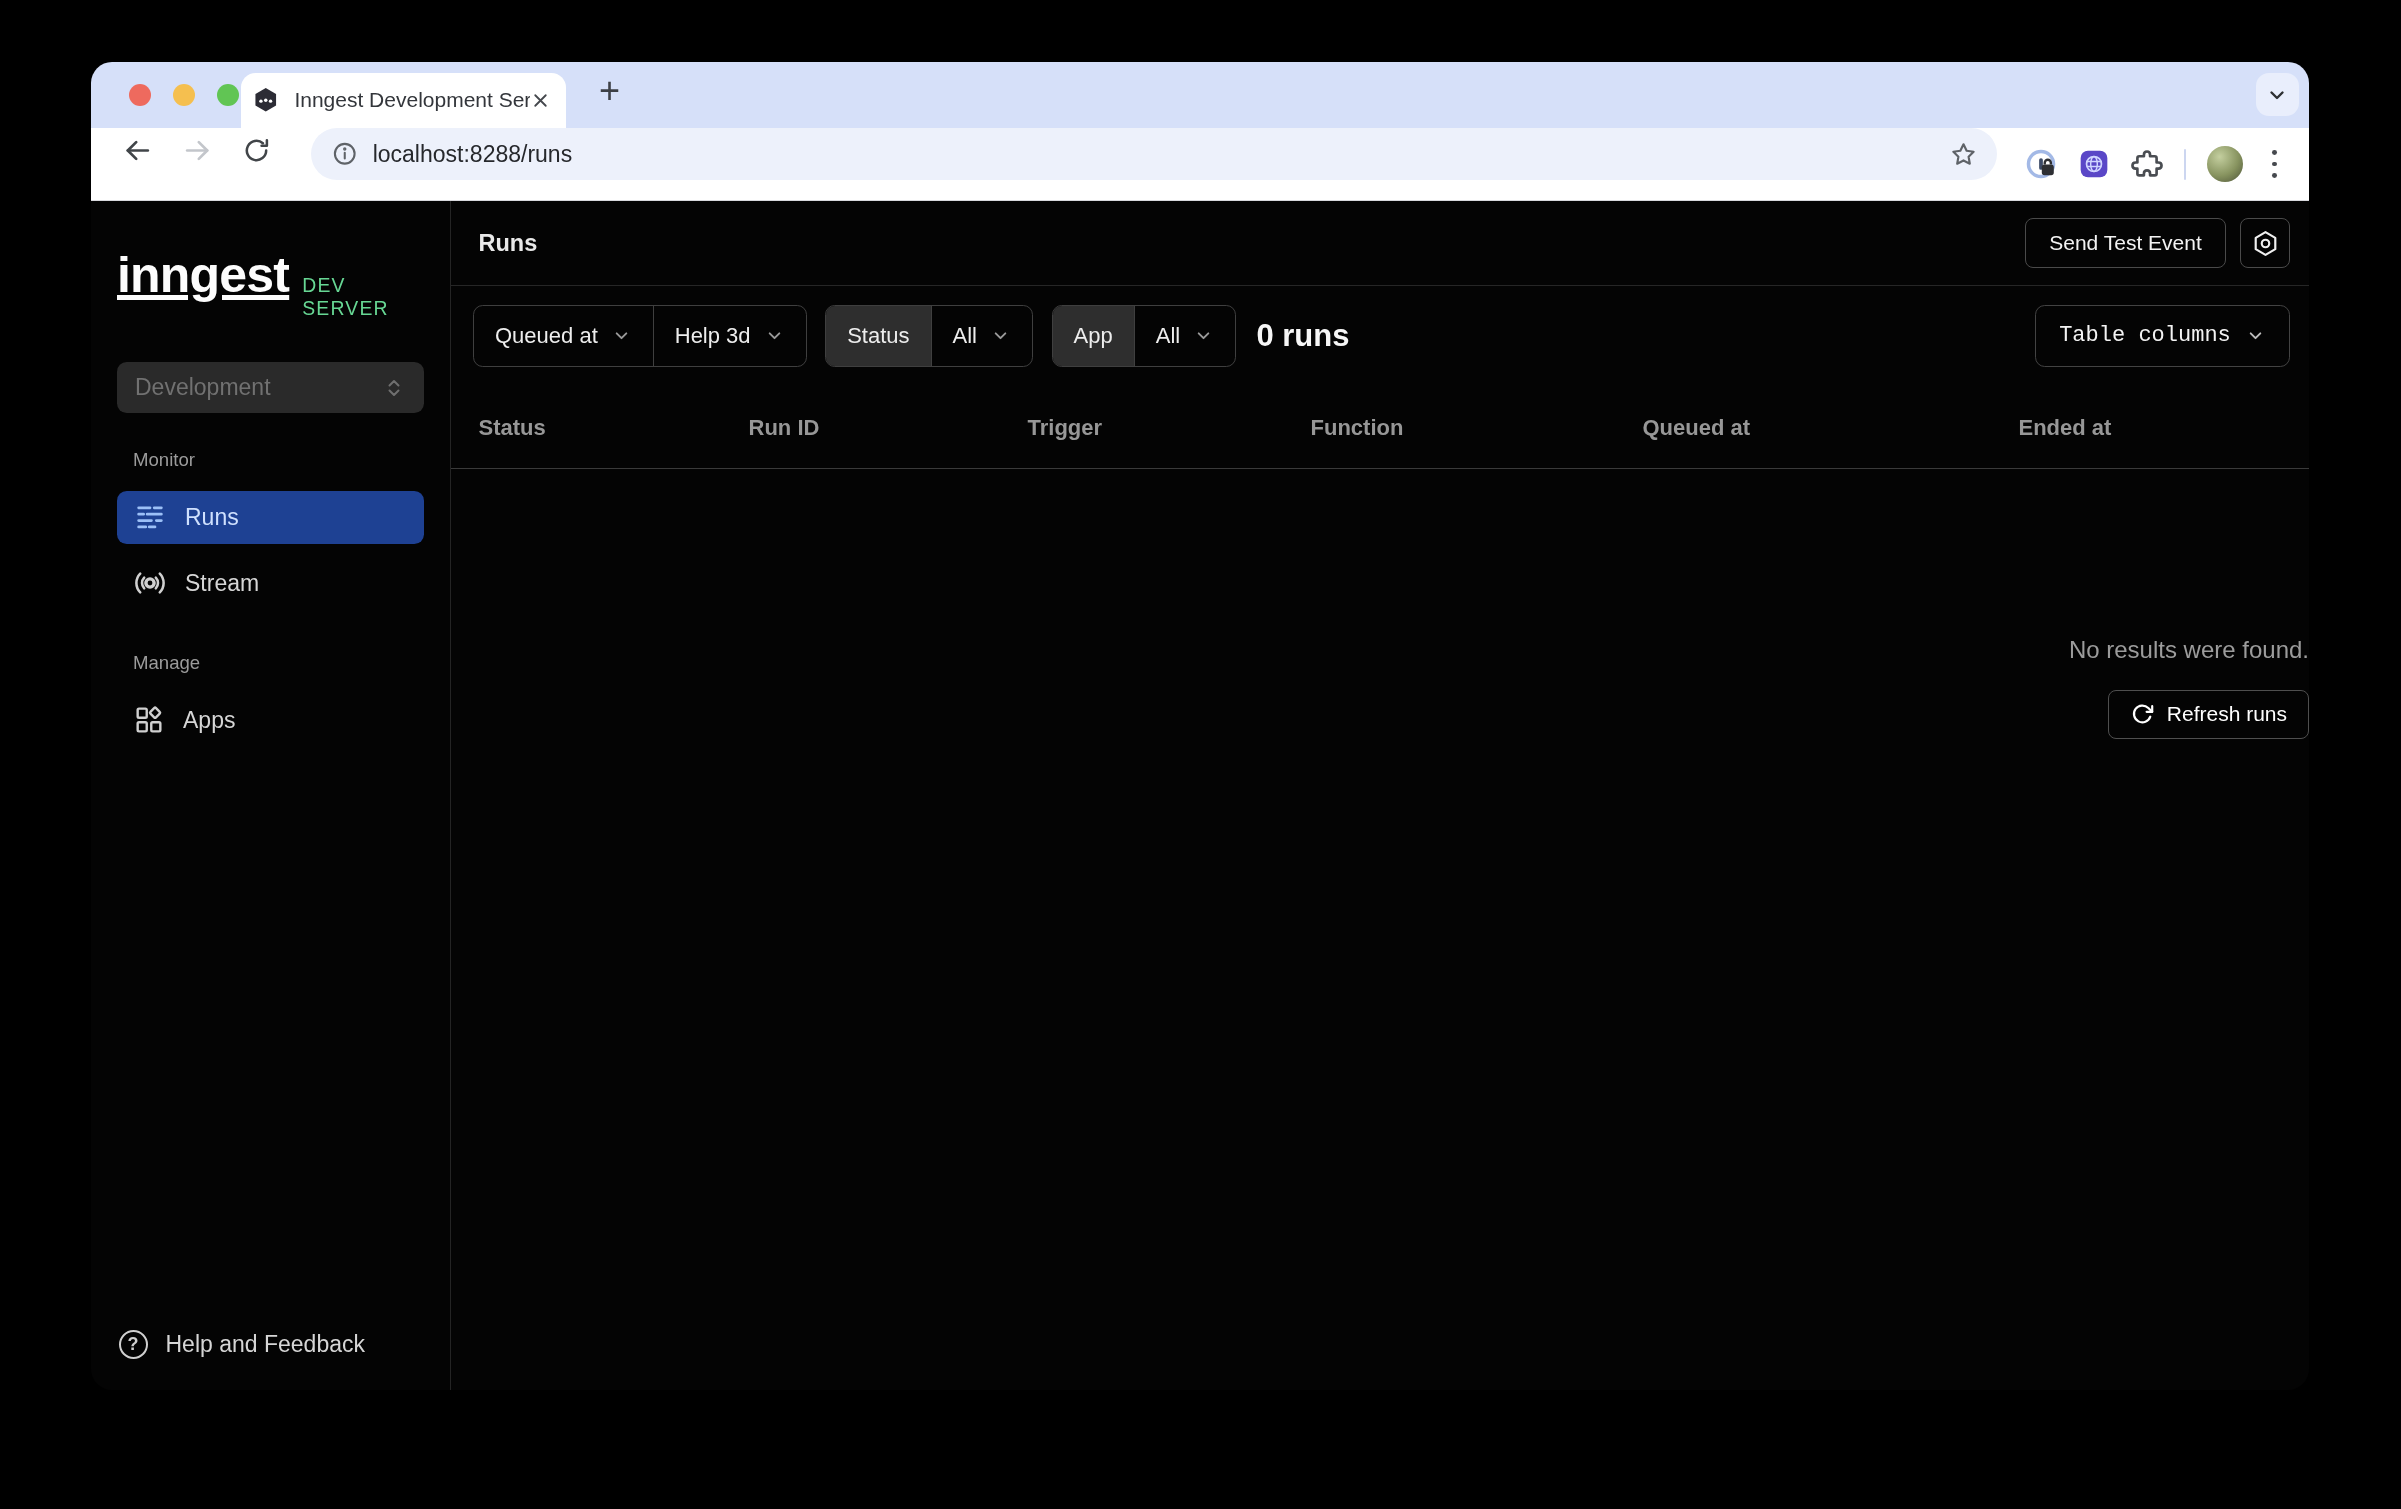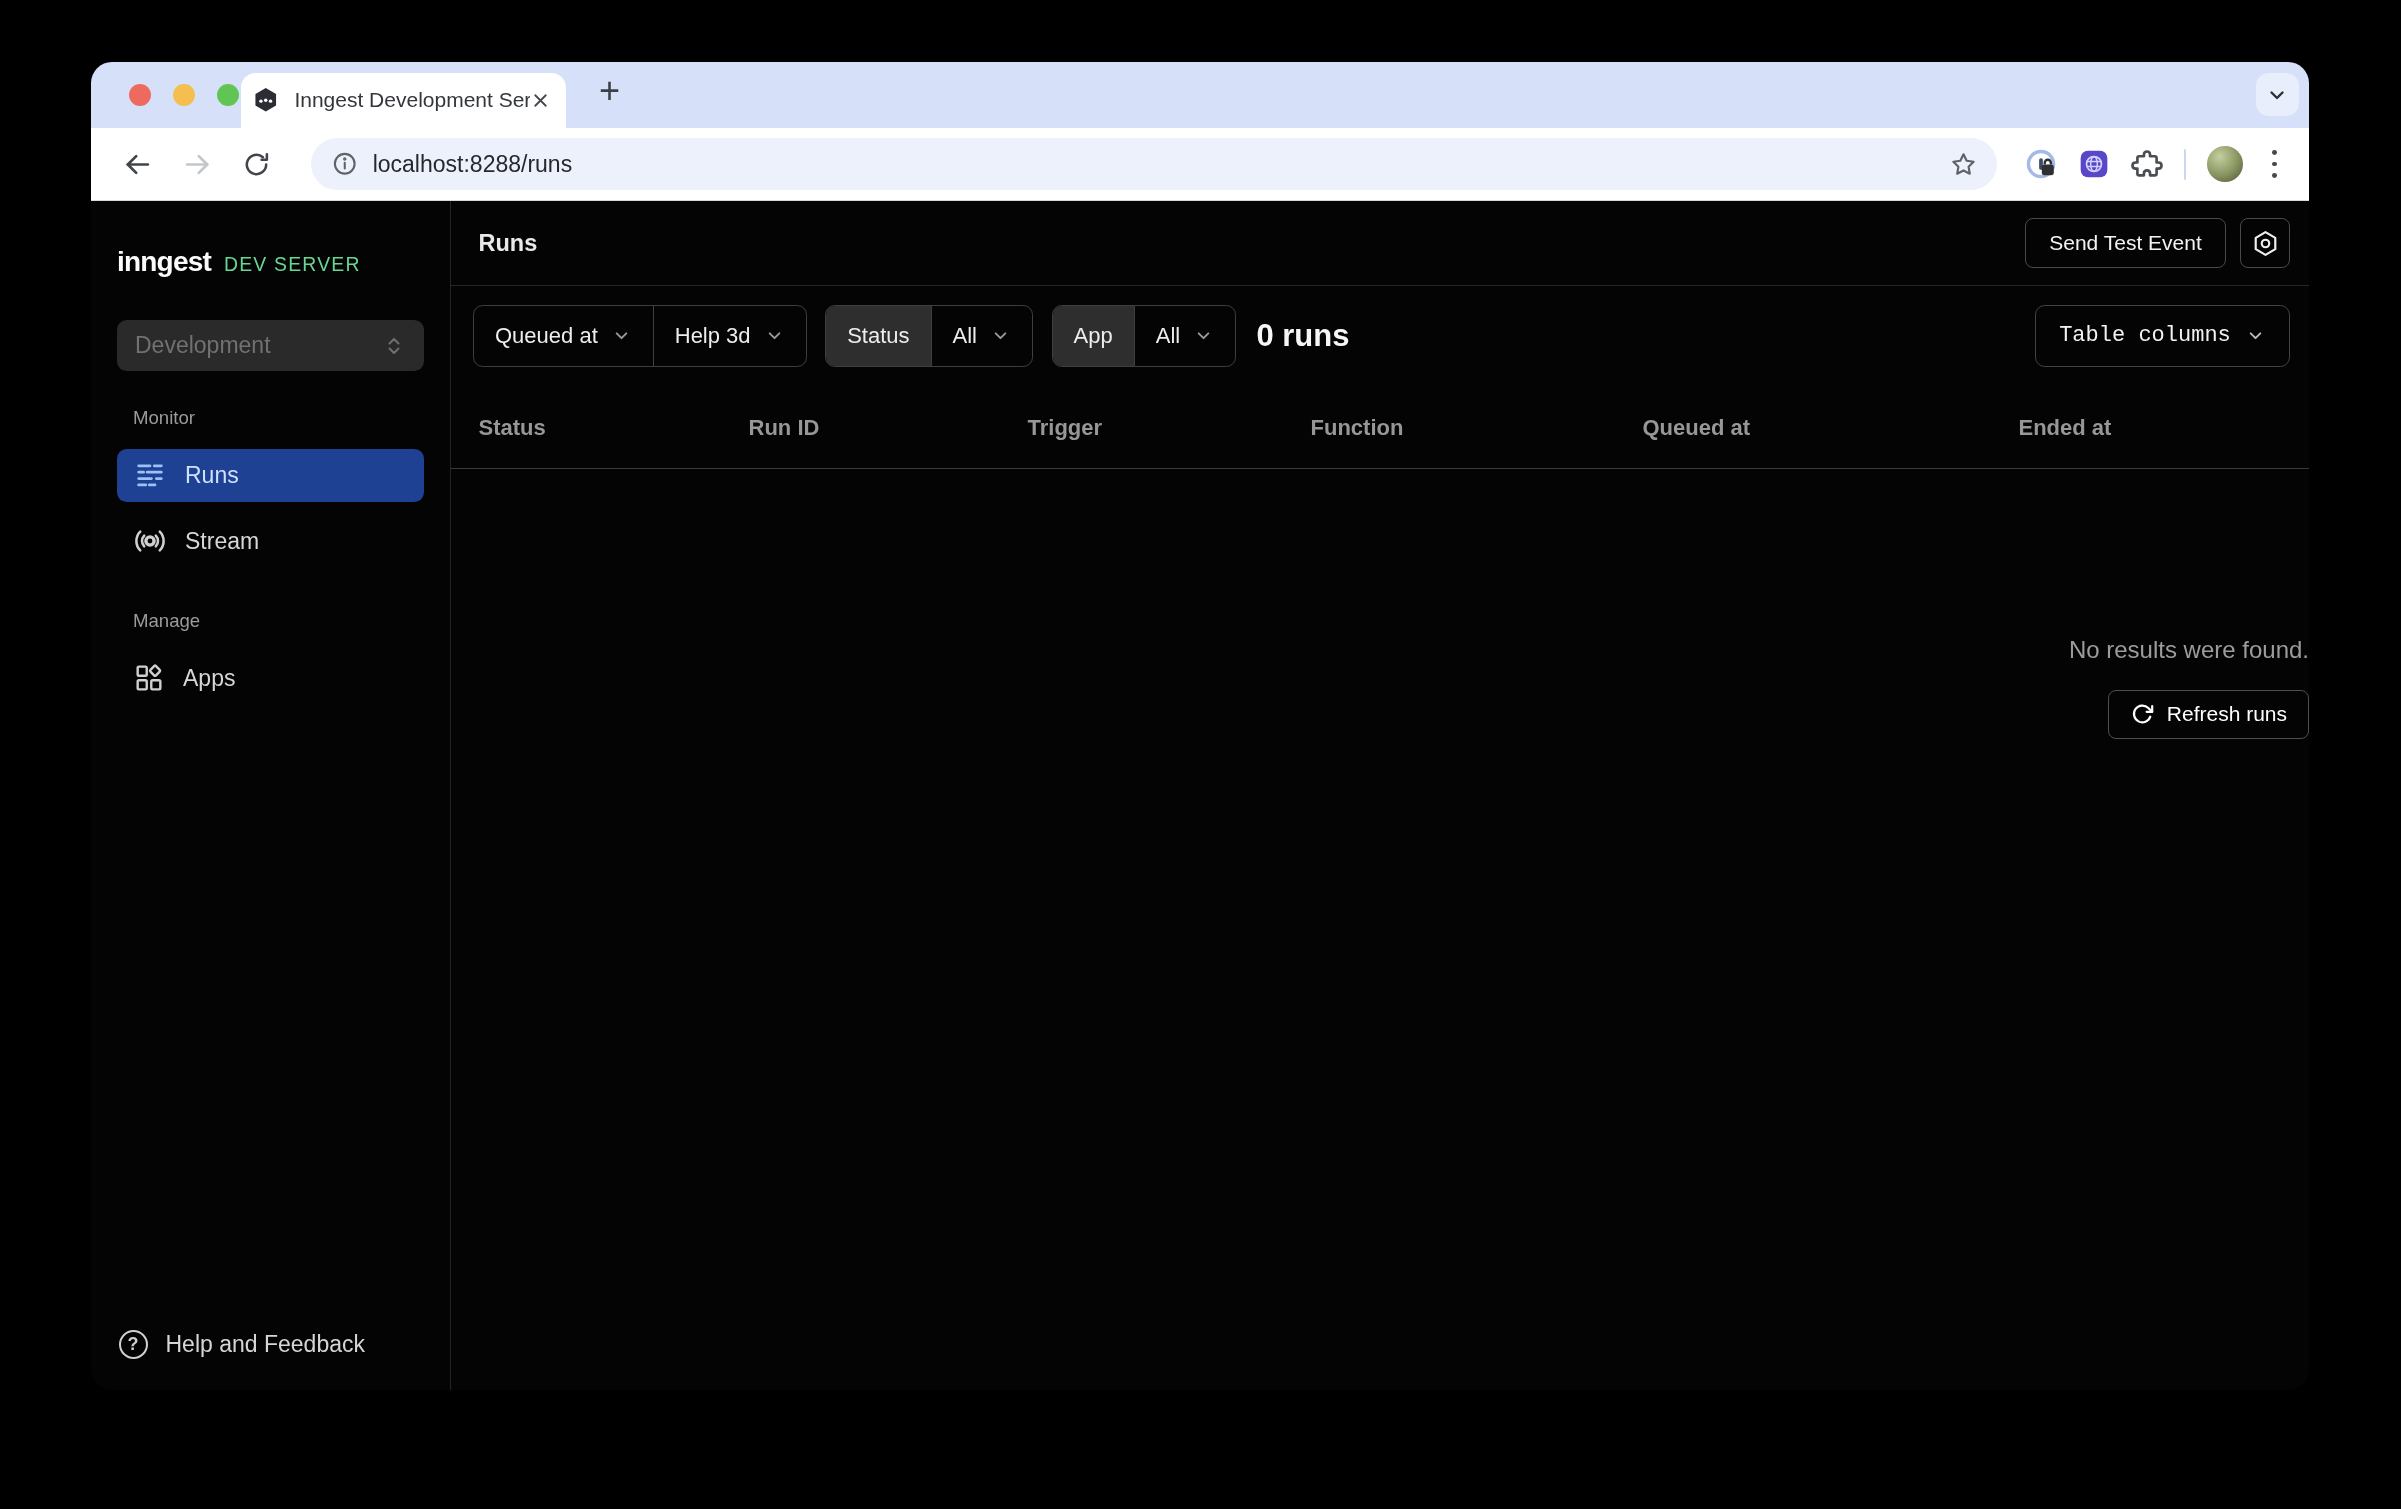--- a/index.html
+++ b/index.html
@@ -15,38 +15,38 @@
   .dot.red{ background:#ee6a5e; } .dot.yellow{ background:#f5bf4f; } .dot.green{ background:#61c554; }
 
   .tab { position:absolute; left:150px; top:10.5px; width:325px; height:55px; background:#fff;
          border-radius:14.6px 14.6px 0 0; display:flex; align-items:center; padding:0 14.6px 0 11.3px; }
   .tab-title { font-size:21px; color:#33363b; margin-left:14.6px; flex:1; white-space:nowrap; overflow:hidden; }
   .newtab { position:absolute; left:496px; top:6.5px; font-size:36px; font-weight:300; color:#3d4046; width:45px; height:45px;
             display:grid; place-items:center; }
   .strip-chevron { position:absolute; right:10.5px; top:11.3px; width:43px; height:43px; border-radius:13px;
                    background:#e9eefc; display:grid; place-items:center; }
 
-  .toolbar { height:73px; background:#fff; border-bottom:1.6px solid #d8d9dd; display:flex; align-items:center; padding:0 24px; }
+  .toolbar { height:73px; background:#fff; border-bottom:1.6px solid #d8d9dd; display:flex; padding:0 24px; }
   .nav-ic { display:grid; place-items:center; width:45px; height:45px; }
   .url-pill { flex:1; height:52px; background:#edf1fb; border-radius:26px; display:flex; align-items:center;
               gap:14.6px; padding:0 19.4px; margin:0 27.5px 0 32px; min-width:0; }
   .url-text { font-size:23px; color:#26282c; flex:1; white-space:nowrap; }
   .tool-right { display:flex; align-items:center; gap:21px; }
   .vdiv { width:2.4px; height:31px; background:#ccd6f0; border-radius:1.6px; }
   .avatar { width:36px; height:36px; border-radius:50%;
             background:radial-gradient(circle at 35% 30%, #c4cf9f, #87935f 55%, #51583b 95%); }
   .kebab { display:flex; flex-direction:column; gap:6.5px; padding:3.2px 8px; }
   .kebab i { width:4.9px; height:4.9px; border-radius:50%; background:#46494e; }
 
   
   .content { display:flex; height:1189px; background:#040404; }
 
   .sidebar { width:360px; border-right:1.6px solid #242424; display:flex; flex-direction:column; padding:45px 0 31px; }
   .logo-row { padding:0 26px; display:flex; align-items:baseline; gap:13px; }
-  .logo { font-size:28px; font-weight:bold; color:#fcfcfc; letter-spacing:-0.8px; }
+  .logo { font-size:50px; font-weight:bold; color:#fcfcfc; letter-spacing:-0.8px;text-decoration:underline; }
   .logo-badge { font-size:19.4px; color:#67d794; letter-spacing:1.2px; }
   .env-select { margin:42px 26px 0; height:51px; background:#2a2a2a; border-radius:9.7px;
                 display:flex; align-items:center; padding:16px 18px; color:#717171; font-size:23px;text-align:right; }
   .env-select .grow { flex:1; }
   .section-label { margin:36px 0 13px; padding:0 42px; font-size:18.6px; color:#9b9b9b; }
   .section-label.second { }
   .nav-item { margin:6.5px 26px; height:53px; border-radius:9.7px; display:flex; align-items:center; gap:18px;
               padding:0 16px; color:#d6d6d6; font-size:23px; }
   .nav-item.active { background:#1e4193; color:#cfe0fe; }
   .help-row { margin-top:auto; padding:0 26px 0 27.5px; display:flex; align-items:center; gap:18px; color:#d6d6d6; font-size:23px; }

